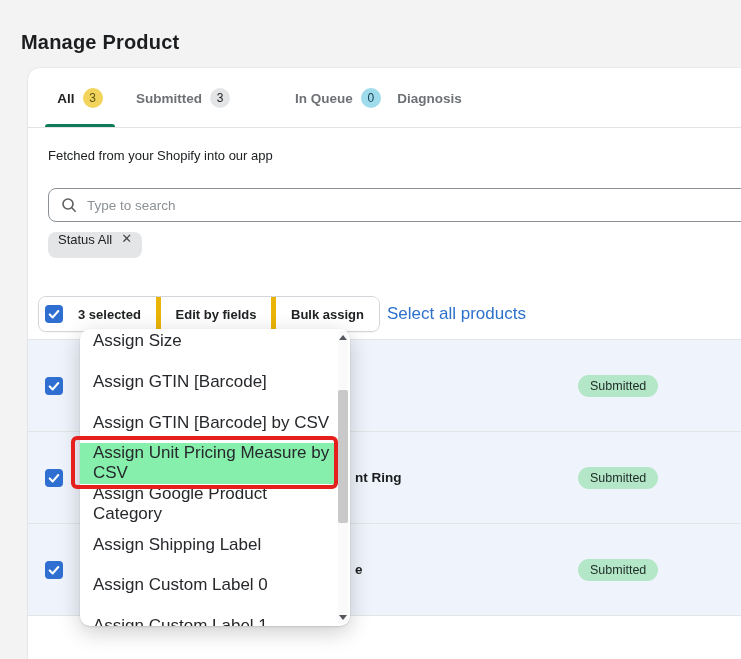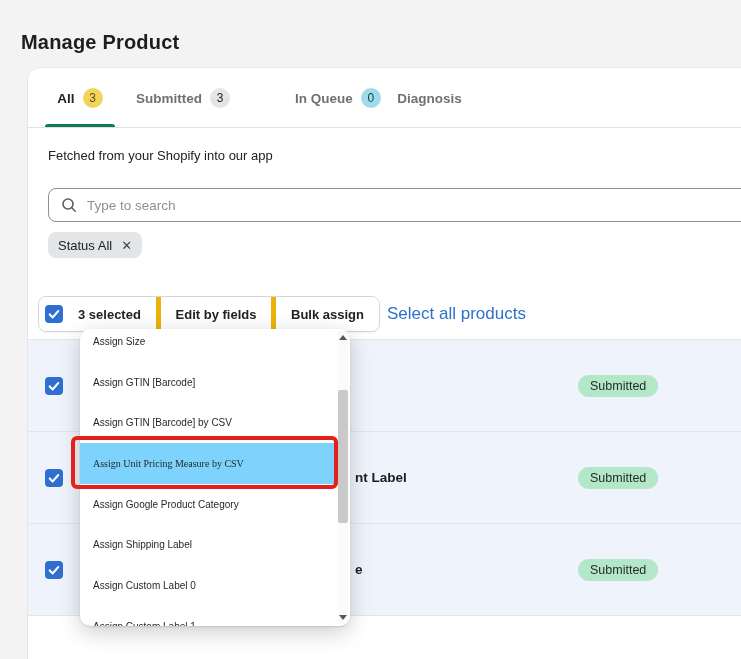--- a/index.html
+++ b/index.html
@@ -30,21 +30,21 @@
   
   .subtitle{position:absolute;left:20px;top:80px;font-size:13px;color:#202223;}
   
   .searchbox{position:absolute;left:20px;top:120px;width:712px;height:34px;border:1px solid #8b9197;
              border-radius:8px;display:flex;align-items:center;padding-left:12px;gap:10px;background:#fff;}
   .searchbox input{border:none;outline:none;background:transparent;font-family:"Liberation Sans",sans-serif;
                    font-size:13.5px;color:#202223;flex:1;height:100%;}
   .searchbox input::placeholder{color:#8c9196;}
   
   .filter-tag{position:absolute;left:20px;top:164px;height:26px;background:var(--tagbg);border-radius:8px;
-              display:flex;align-items:center;gap:9px;padding:0 10px;font-size:13px;color:#202223;}
+              display:flex;gap:9px;padding:0 10px;font-size:13px;color:#202223;}
   .tag-x{font-size:13px;color:#44474a;cursor:pointer;line-height:1;}
   
   .btn-group{position:absolute;left:10px;top:228px;height:36px;display:flex;background:#fff;
              border:1px solid #d2d5da;border-radius:8px;overflow:hidden;box-shadow:0 1px 1px rgba(0,0,0,.04);}
   .seg{display:flex;align-items:center;justify-content:center;font-size:13px;font-weight:600;color:#202223;
        border-right:5px solid #eab308;cursor:pointer;background:#fff;}
   .seg:last-child{border-right:none;}
   .seg1{width:122px;justify-content:flex-start;padding-left:6px;gap:15px;}
   .seg2{width:103px;} .seg3{width:115px;}
   .checkbox{width:18px;height:18px;border-radius:4px;background:var(--checkbox);display:flex;align-items:center;
@@ -55,23 +55,23 @@
   .rows{position:absolute;left:0;top:271px;right:0;border-top:1px solid #e3e5e7;}
   .row{position:relative;height:92px;background:var(--rowbg);border-bottom:1px solid #e3e5e7;}
   .row .checkbox{position:absolute;left:17px;top:50%;transform:translateY(-50%);}
   .row-name{position:absolute;left:327px;top:50%;transform:translateY(-55%);font-size:13.5px;font-weight:700;color:#1a1c1e;}
   .row-badge{position:absolute;left:550px;top:50%;transform:translateY(-50%);height:22px;padding:0 12px;
              border-radius:11px;background:var(--statusbg);display:flex;align-items:center;font-size:12.5px;color:#1e2b26;}
   
   .dropdown{position:absolute;left:52px;top:261px;width:270px;height:297px;background:#fff;border-radius:10px;
             box-shadow:0 1px 2px rgba(0,0,0,.12),0 6px 22px rgba(0,0,0,.2);z-index:5;overflow:hidden;}
   .menu-list{margin-top:-8px;}
-  .menu-item{height:40.7px;display:flex;align-items:center;padding-left:13px;font-size:10px;color:#26282b;
+  .menu-item{height:40.7px;display:flex;align-items:center;padding-left:13px;font-size:17px;color:#26282b;
              width:calc(100% - 12px);cursor:pointer;}
-  .menu-item.highlighted{background:#7dd3fc;font-family:Liberation Serif, serif;}
+  .menu-item.highlighted{background:#86efac;}
   .dd-scroll{position:absolute;top:2px;bottom:2px;right:2px;width:10px;background:#fafafa;}
   .dd-thumb{position:absolute;left:0;right:0;top:59px;height:133px;background:#c9c9c9;border-radius:2px;cursor:pointer;}
   .tri{width:0;height:0;margin:4px auto;cursor:pointer;}
   .tri-up{border-left:4px solid transparent;border-right:4px solid transparent;border-bottom:5px solid #54575b;}
   .tri-down{position:absolute;bottom:0;left:1px;border-left:4px solid transparent;border-right:4px solid transparent;
             border-top:5px solid #54575b;}
   
   .highlight-box{position:absolute;left:43px;top:368px;width:267px;height:53px;border:4px solid var(--red);
                  border-radius:6px;z-index:6;pointer-events:none;}
 </style>
@@ -147,21 +147,21 @@
         </span>
         <span class="row-name"></span>
         <span class="row-badge">Submitted</span>
       </div>
       <div class="row">
         <span class="checkbox">
           <svg width="12" height="12" viewBox="0 0 14 14">
             <path d="M2 7.5 L5.5 11 L12 3.5" stroke="#fff" stroke-width="2.4" fill="none" stroke-linecap="round" stroke-linejoin="round"></path>
           </svg>
         </span>
-        <span class="row-name">nt Label</span>
+        <span class="row-name">nt Ring</span>
         <span class="row-badge">Submitted</span>
       </div>
       <div class="row">
         <span class="checkbox">
           <svg width="12" height="12" viewBox="0 0 14 14">
             <path d="M2 7.5 L5.5 11 L12 3.5" stroke="#fff" stroke-width="2.4" fill="none" stroke-linecap="round" stroke-linejoin="round"></path>
           </svg>
         </span>
         <span class="row-name">e</span>
         <span class="row-badge">Submitted</span>

